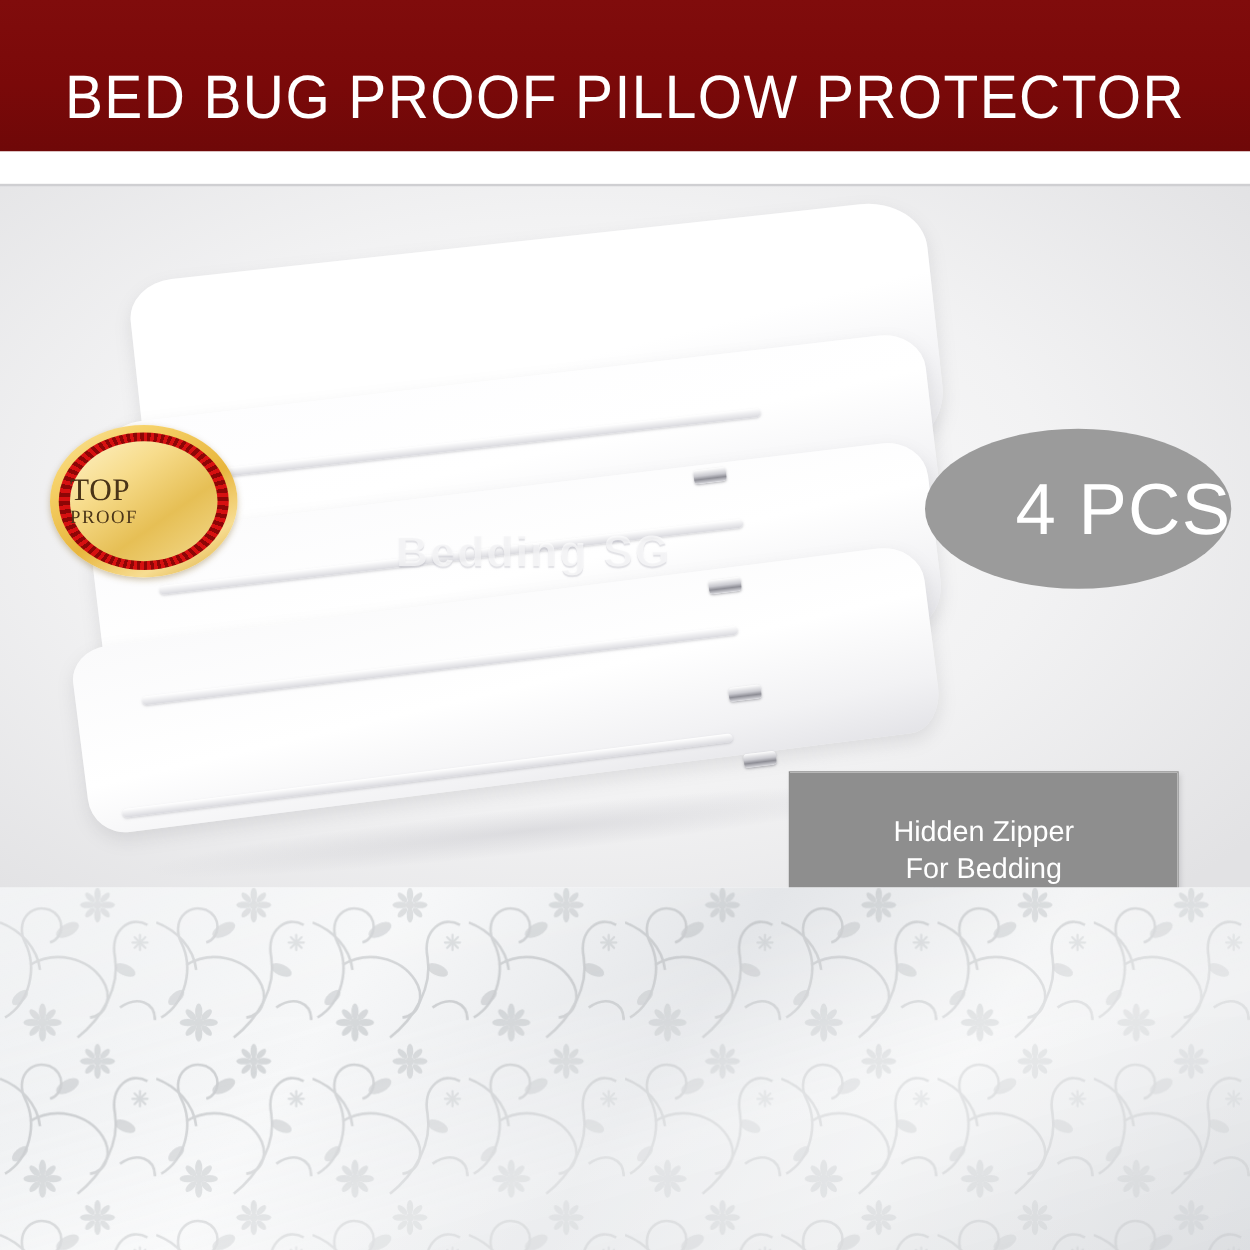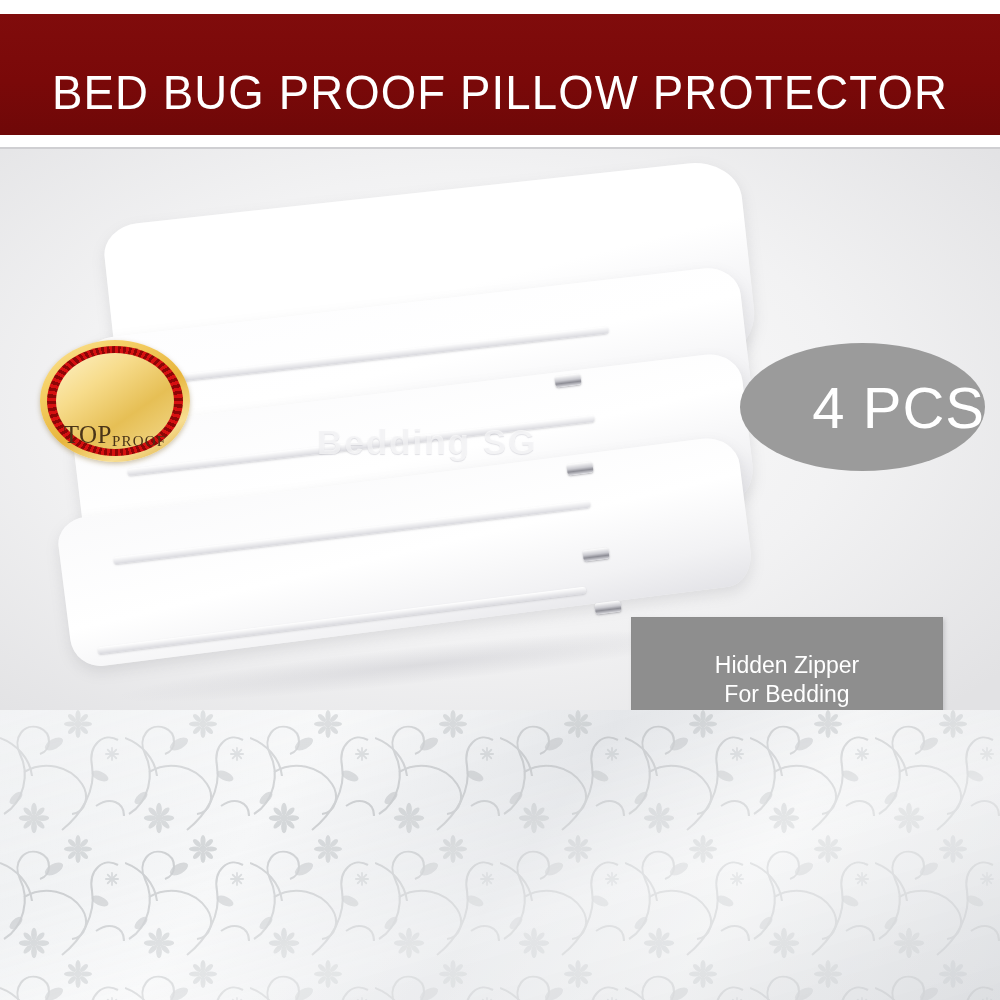--- a/index.html
+++ b/index.html
@@ -8,21 +8,20 @@
     font-family:"Liberation Sans", sans-serif;
     background:#ffffff;
   }
   #poster{position:relative;width:1000px;height:1000px;overflow:hidden;background:#fff;}
 
   
   .header{
     position:absolute;left:0;top:0;width:1000px;height:121px;
     background:#7c0b0b;
     background:linear-gradient(180deg,#800c0c 0%,#7a0909 55%,#6f0808 100%);
-    margin-top:14px;
   }
   .header-title{
     position:absolute;left:0;top:0;width:1000px;height:147px;
     display:flex;align-items:center;justify-content:center;
     color:#fff;
     font-family:"Liberation Sans","DejaVu Sans",sans-serif;
     font-size:49px;font-weight:400;letter-spacing:1.2px;
     transform:scaleX(0.93);transform-origin:center center;
     white-space:nowrap;
     padding-top:8px;box-sizing:border-box;
@@ -104,21 +103,21 @@
   }
   .badge-ring{
     position:absolute;left:7px;top:6px;right:7px;bottom:6px;border-radius:50%;
     background:repeating-conic-gradient(from 0deg,#d61010 0deg 3deg,#8d0606 3deg 6deg);
   }
   .badge-inner{
     position:absolute;left:16px;top:13px;right:16px;bottom:13px;border-radius:50%;
     background:linear-gradient(145deg,#fdf0c2 0%,#f6d97f 30%,#edc košik 0%,#e9c濃 0%);
     background:linear-gradient(145deg,#fdf1c6 0%,#f7dc8c 32%,#eec košt 32%,#e6bf55 62%,#f6dd96 100%);
     background:linear-gradient(145deg,#fdf1c6 0%,#f7dc8c 32%,#e6bf55 64%,#f3d98c 100%);
-    display:flex;align-items:flex-end;justify-content:center;
+    display:flex;flex-direction:column;align-items:flex-start;justify-content:center;
   }
   .badge-top{
     font-family:"Liberation Serif","DejaVu Serif",serif;
     font-size:25px;color:#4a3418;letter-spacing:.5px;line-height:1;
     margin-bottom:2px;
   }
   .badge-sub{
     font-family:"Liberation Serif","DejaVu Serif",serif;
     font-size:15px;color:#4a3418;letter-spacing:1.2px;line-height:1;
   }

